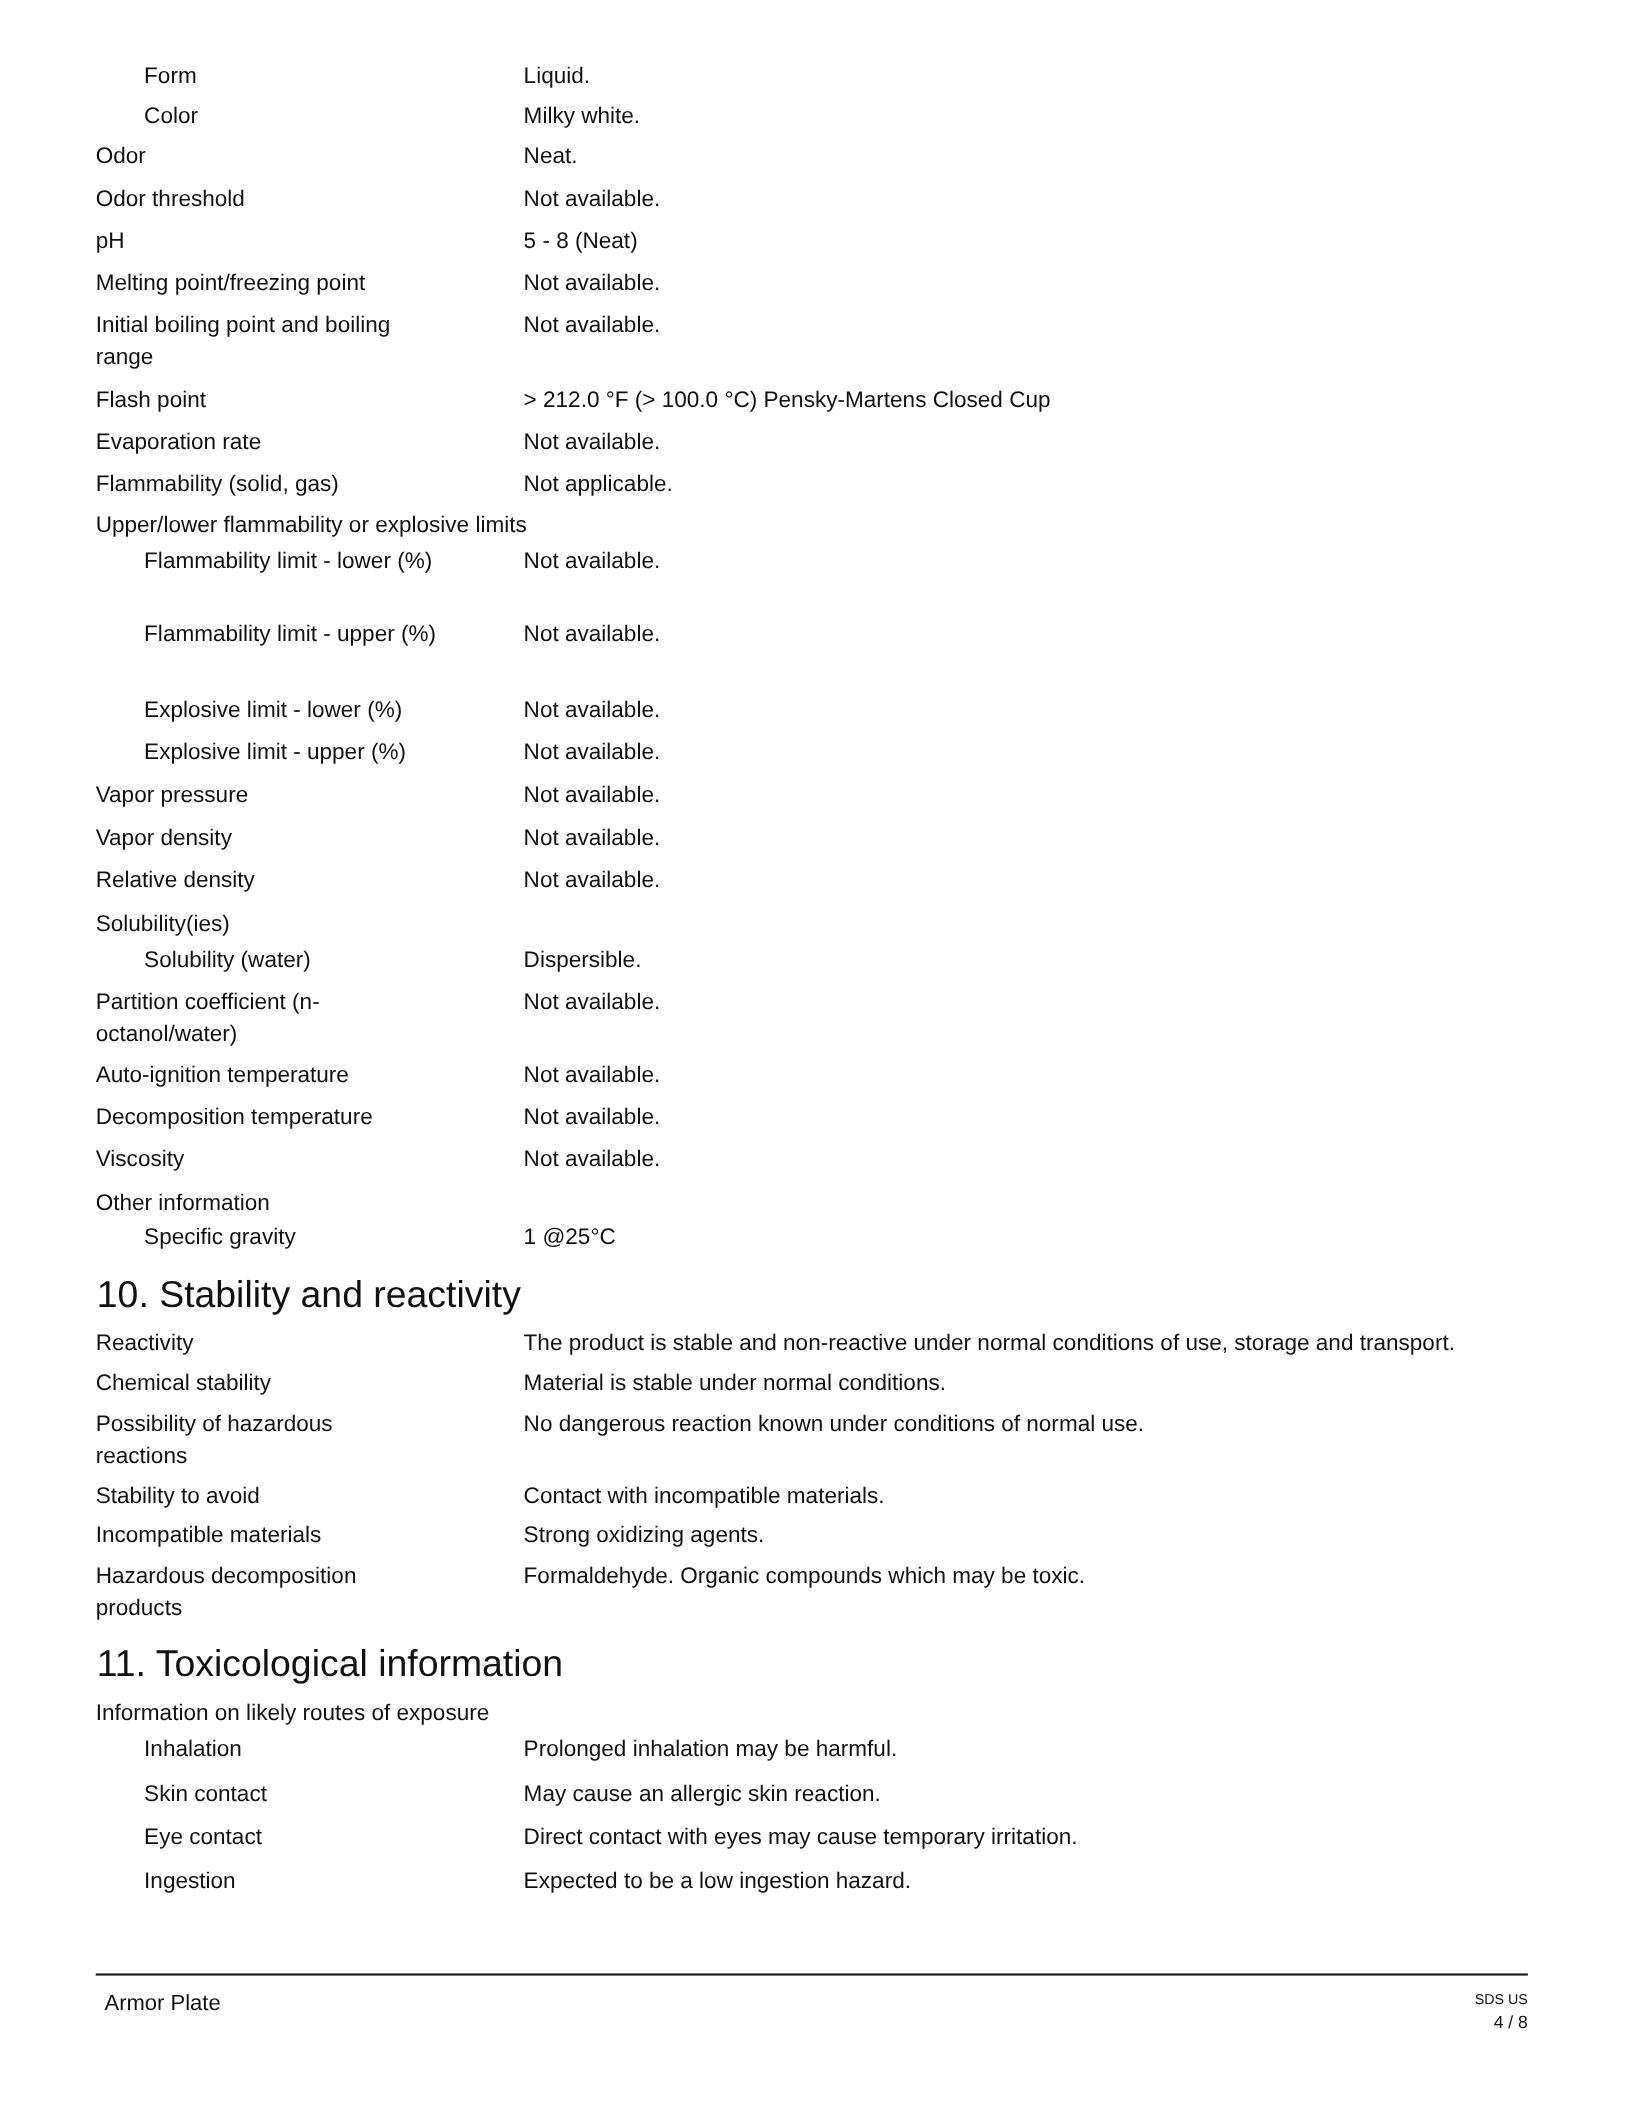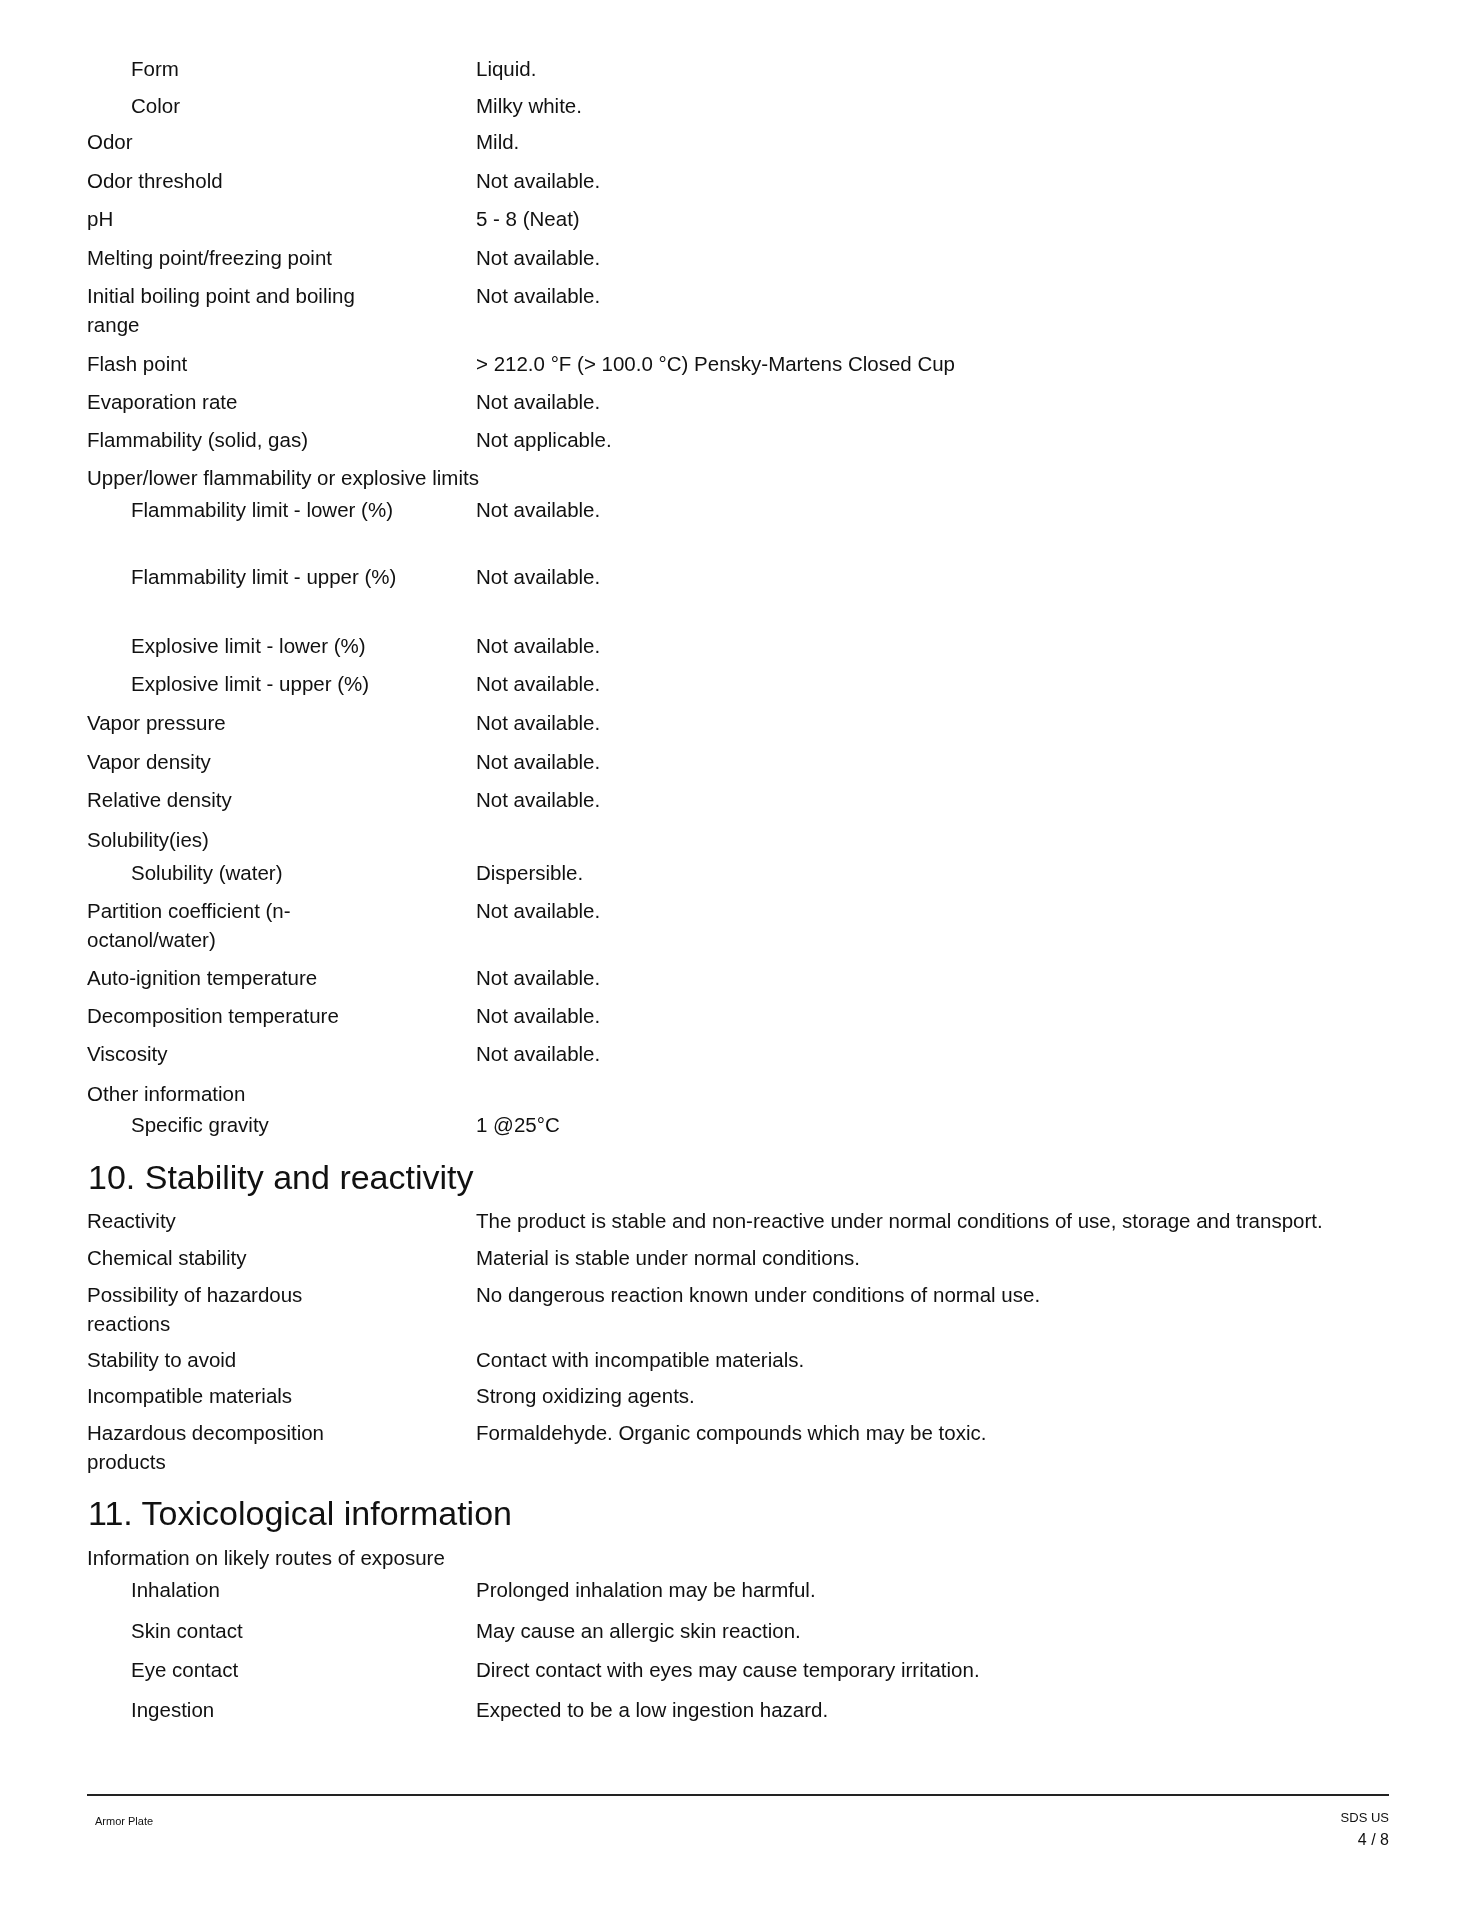--- a/index.html
+++ b/index.html
@@ -4,39 +4,39 @@
 <style>
   html, body { margin: 0; padding: 0; background: #ffffff; }
   body { width: 1484px; height: 1920px; position: relative; overflow: hidden;
          font-family: "Liberation Sans", sans-serif; color: #111111; }
   .row { position: absolute; left: 0; width: 1484px; font-size: 20.5px; line-height: 29px; }
   .lbl { position: absolute; left: 87px; width: 310px; }
   .lbl.ind { left: 131px; width: 270px; }
   .val { position: absolute; left: 436px; width: 960px; white-space: nowrap; margin-left: 40px; }
   .heading { position: absolute; left: 88px; font-size: 34px; line-height: 32px; }
   .footer-line { position: absolute; left: 87px; width: 1302px; top: 1794px; height: 0; border-top: 2px solid #222; }
-  .footer-left { position: absolute; left: 95px; top: 1811px; font-size: 11px; line-height: 20px; }
+  .footer-left { position: absolute; left: 95px; top: 1811px; font-size: 20px; line-height: 20px; }
   .footer-doc { position: absolute; right: 95px; top: 1811px; font-size: 13px; line-height: 14px; text-align: left; }
   .footer-page { position: absolute; right: 95px; top: 1829px; font-size: 16px; line-height: 22px; text-align: right; }
 </style>
 </head>
 <body>
 
 <div>
   <div class="row" style="top:54px">
     <span class="lbl ind">Form</span>
     <span class="val">Liquid.</span>
   </div>
   <div class="row" style="top:91px">
     <span class="lbl ind">Color</span>
     <span class="val">Milky white.</span>
   </div>
   <div class="row" style="top:127px">
     <span class="lbl">Odor</span>
-    <span class="val">Mild.</span>
+    <span class="val">Neat.</span>
   </div>
   <div class="row" style="top:166px">
     <span class="lbl">Odor threshold</span>
     <span class="val">Not available.</span>
   </div>
   <div class="row" style="top:204px">
     <span class="lbl">pH</span>
     <span class="val">5 - 8 (Neat)</span>
   </div>
   <div class="row" style="top:243px">

